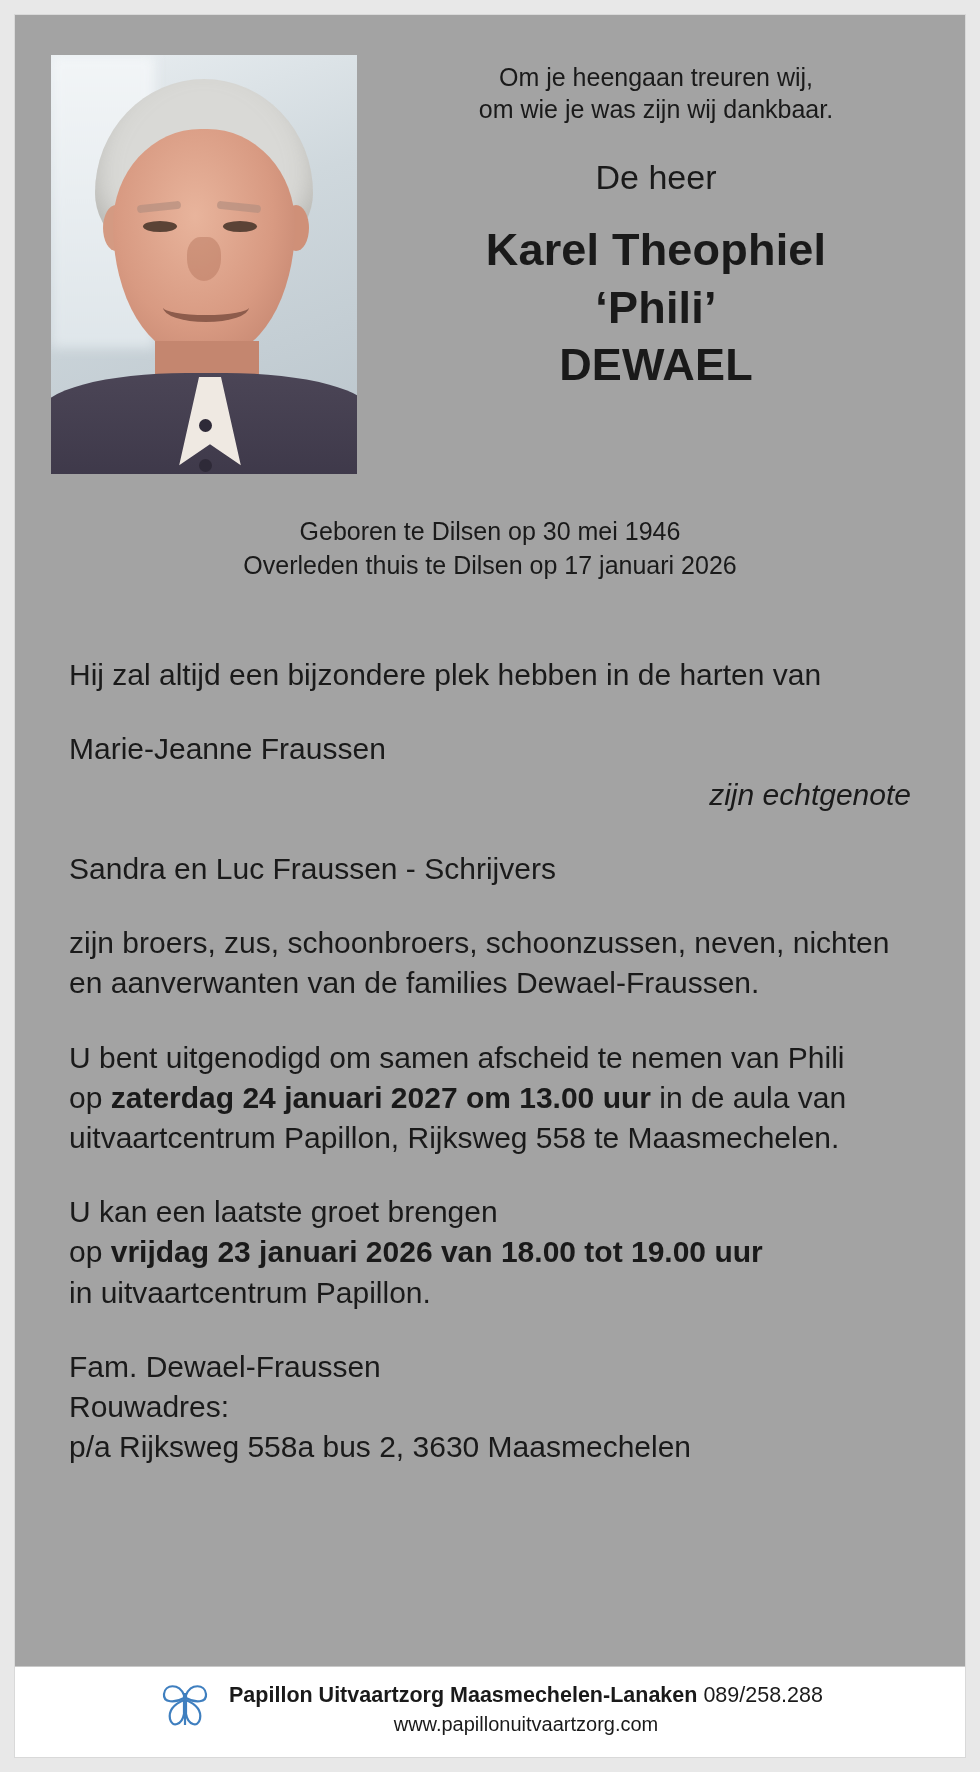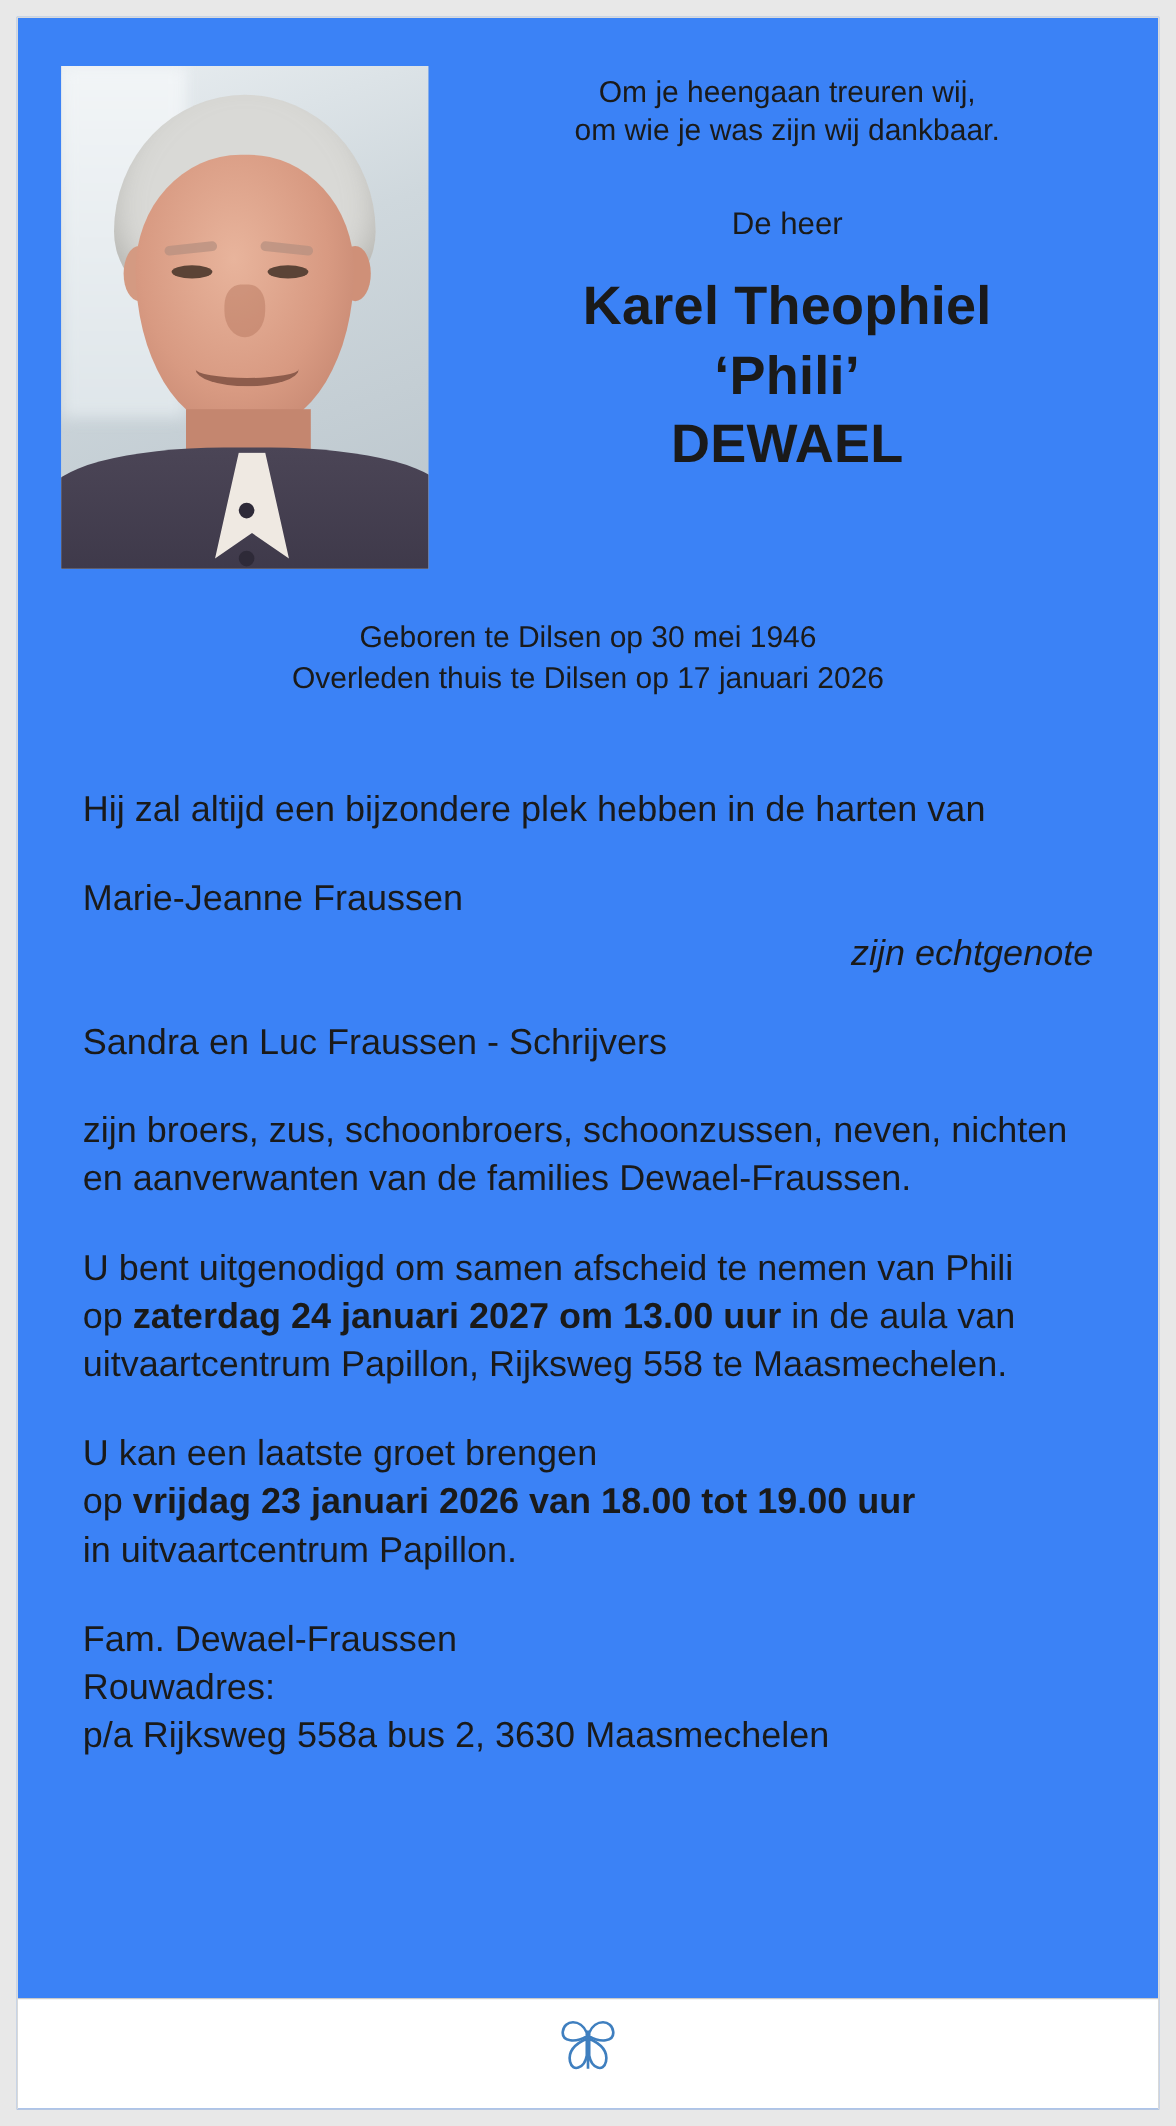--- a/index.html
+++ b/index.html
@@ -12,21 +12,21 @@
     height: 1772px;
     font-family: "Liberation Sans", sans-serif;
     color: #1a1a1a;
   }
   .card {
     position: absolute;
     left: 14px;
     top: 14px;
     width: 952px;
     height: 1744px;
-    background: #3b82f6;
+    background: #a3a3a3;
     box-sizing: border-box;
     border: 1px solid #d9d9d9;
     overflow: hidden;
   }
   
   .top {
     display: flex;
     padding: 40px 36px 0 36px;
     box-sizing: border-box;
   }
@@ -118,22 +118,22 @@
     padding-left: 26px;
     text-align: center;
   }
   .quote {
     font-size: 25px;
     line-height: 1.28;
     color: #1a1a1a;
     margin-top: 6px;
   }
   .deheer {
-    font-size: 26px;
-    margin-top: 46px;
+    font-size: 34px;
+    margin-top: 33px;
     text-align: center;
   }
   .name {
     font-weight: bold;
     font-size: 45px;
     line-height: 1.28;
     margin-top: 24px;
     letter-spacing: .2px;
   }
   .name .line2 { display: block; }
@@ -273,16 +273,20 @@
         <svg width="56" height="52" viewBox="0 0 56 52" aria-hidden="true">
           <g fill="none" stroke="#3f7fbf" stroke-width="2.2">
             <path d="M27 14 C22 2, 8 3, 7 13 C6 22, 18 22, 27 17 Z"></path>
             <path d="M29 14 C34 2, 48 3, 49 13 C50 22, 38 22, 29 17 Z"></path>
             <path d="M27 19 C20 22, 11 28, 13 38 C15 47, 25 44, 27 33 Z"></path>
             <path d="M29 19 C36 22, 45 28, 43 38 C41 47, 31 44, 29 33 Z"></path>
             <path d="M28 12 L28 44"></path>
           </g>
         </svg>
       </div>
+      <div class="footer-lines">
+        <div class="footer-line1"><b>Papillon Uitvaartzorg Maasmechelen-Lanaken</b> <span>089/258.288</span></div>
+        <div class="footer-line2">www.papillonuitvaartzorg.com</div>
+      </div>
     </div>
   </div>
 
 </div>
 
 </body></html>

